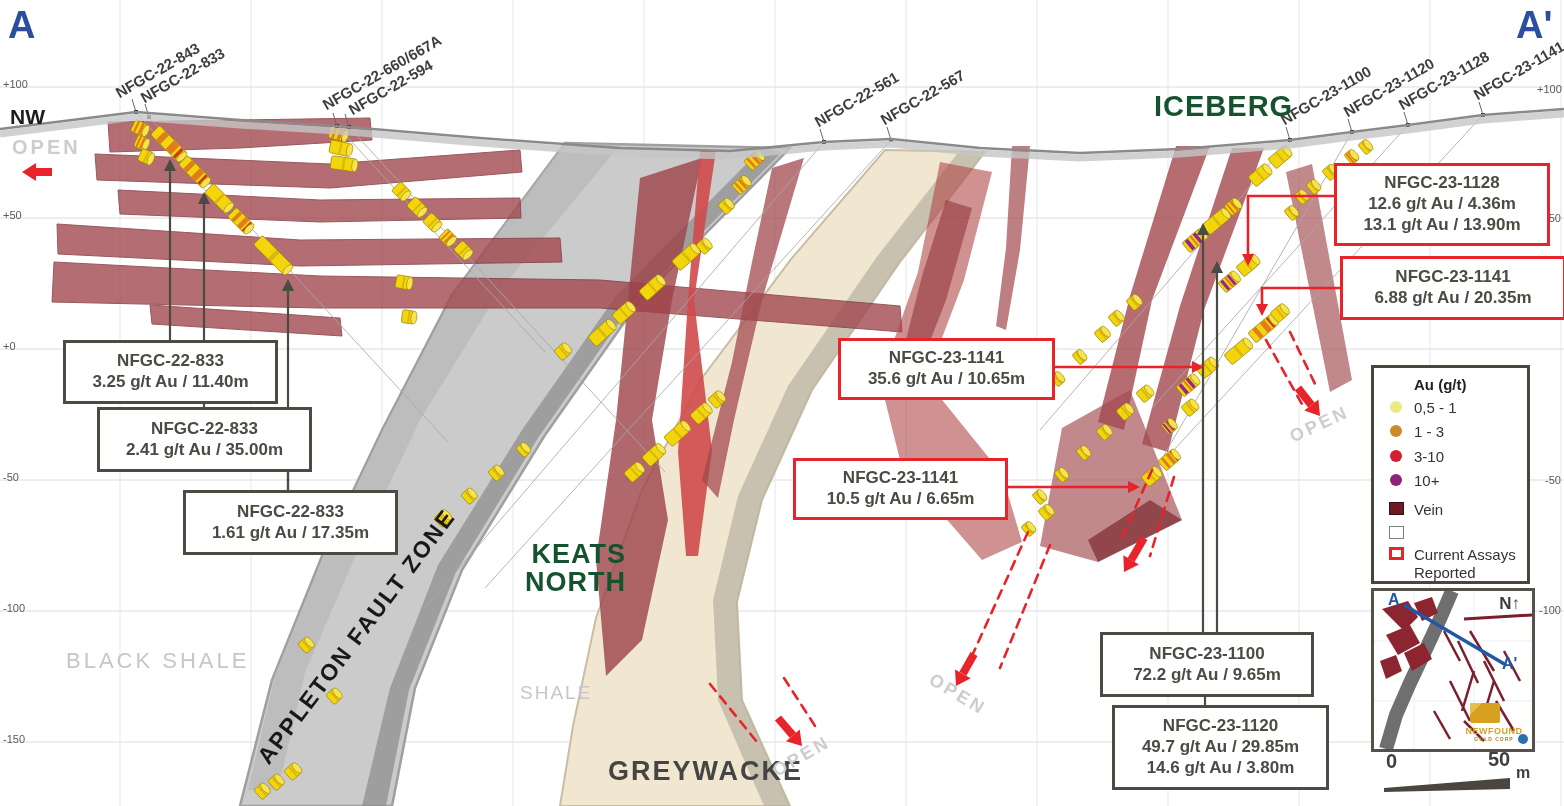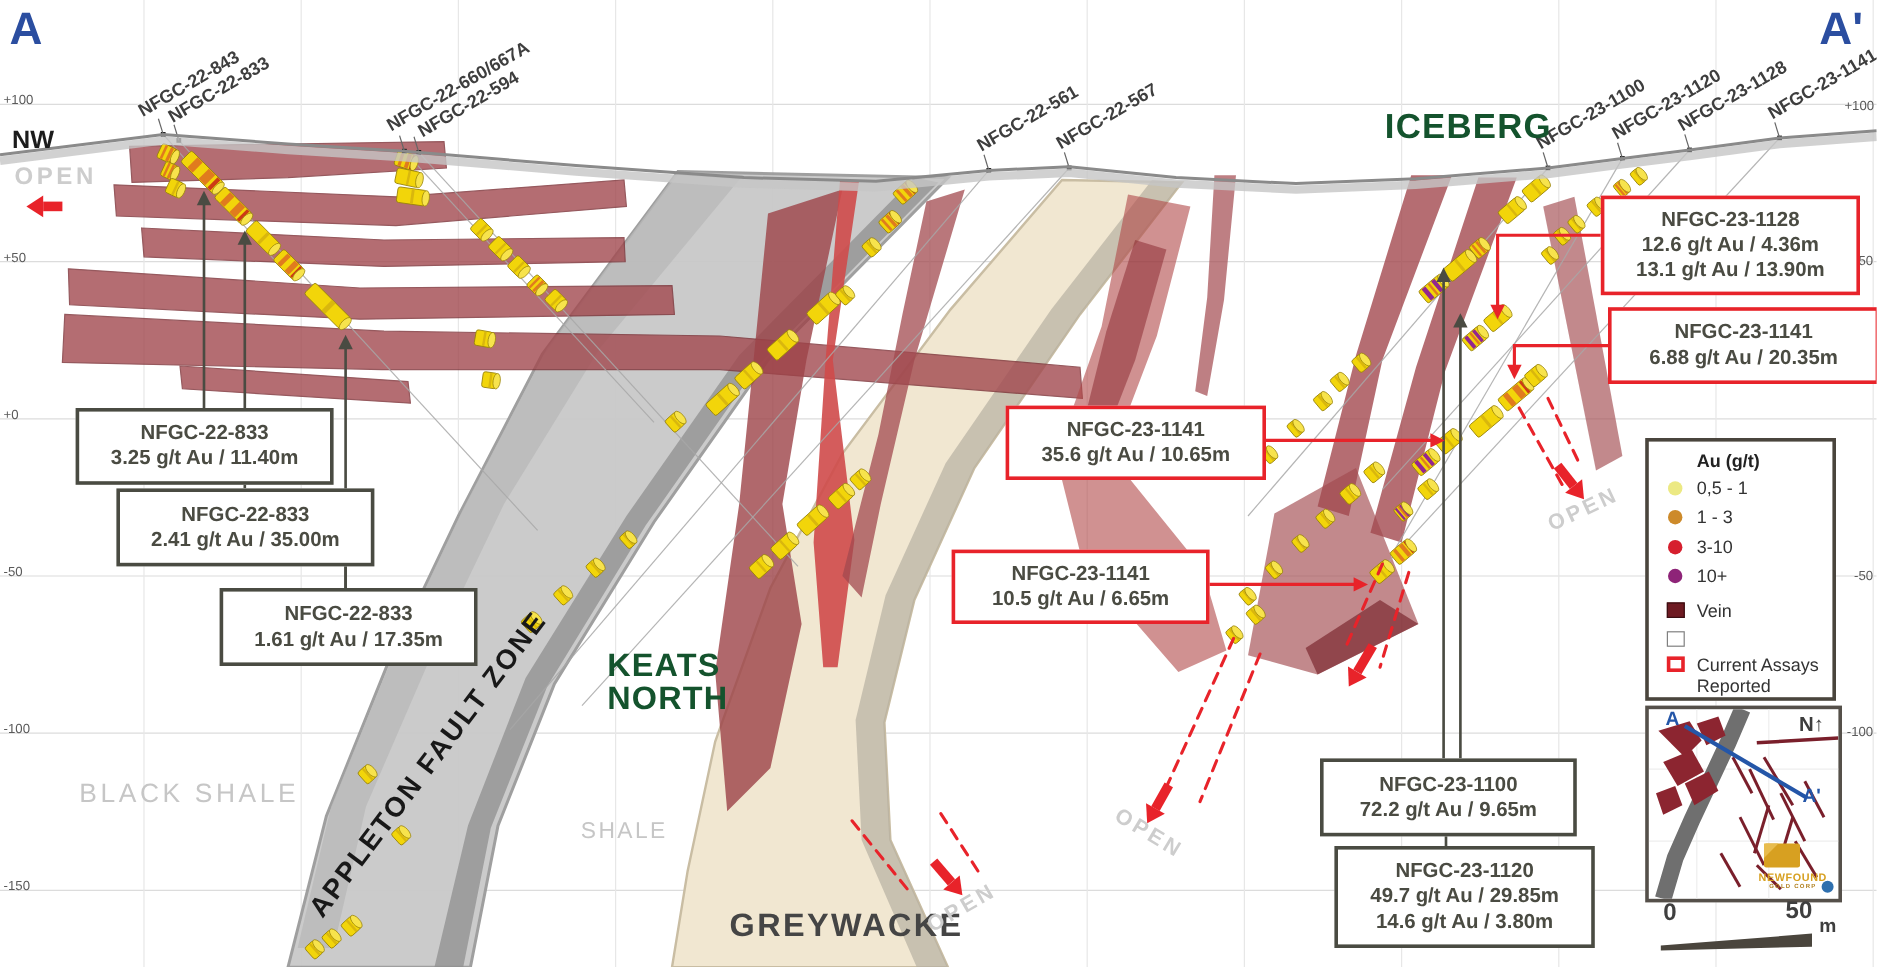--- a/index.html
+++ b/index.html
@@ -9,24 +9,24 @@
   .lbl{position:absolute;white-space:nowrap;}
   .corner{font-size:38px;font-weight:bold;color:#2b4ea0;line-height:1;}
   .dir{font-size:21px;font-weight:bold;color:#1c1c1c;}
   .elev{font-size:11px;color:#5a5a5a;}
   .elev.r{text-align:right;width:24px;}
   .dh{font-size:15px;font-weight:bold;color:#3e3e3e;transform:rotate(-30deg);
       transform-origin:left bottom;text-shadow:0 0 2px #fff,0 0 2px #fff;}
   .zone{font-weight:bold;color:#14532d;letter-spacing:1px;}
   .iceberg{font-size:29px;}
   .kwest{font-size:27px;}
-  .knorth{font-size:27px;text-align:left;line-height:1.05;width:120px;}
+  .knorth{font-size:27px;text-align:right;line-height:1.05;width:120px;}
   .rock{color:#c6c6c6;letter-spacing:3px;}
   .bshale{font-size:22px;}
-  .shale{font-size:19px;letter-spacing:2px;}
+  .shale{font-size:19px;letter-spacing:2px;margin-left:36px;}
   .greywacke{font-size:27px;color:#454545;font-weight:600;letter-spacing:2px;}
   .fault-lbl{font-size:23px;color:#181818;font-weight:600;letter-spacing:2px;
              transform:rotate(-53deg);transform-origin:center center;}
   .open{font-size:20px;color:#cdcdcd;letter-spacing:3px;font-weight:600;}
   .callout{position:absolute;background:#fff;border:3px solid #4a4b42;
            text-align:center;color:#4a4b42;font-weight:bold;font-size:17px;
            line-height:1.22;display:flex;flex-direction:column;justify-content:center;}
   .callout.current{border-color:#e8232a;}
   .legend{position:absolute;left:1371px;top:365px;width:159px;height:219px;
           background:#fff;border:3px solid #4a453d;box-sizing:border-box;

